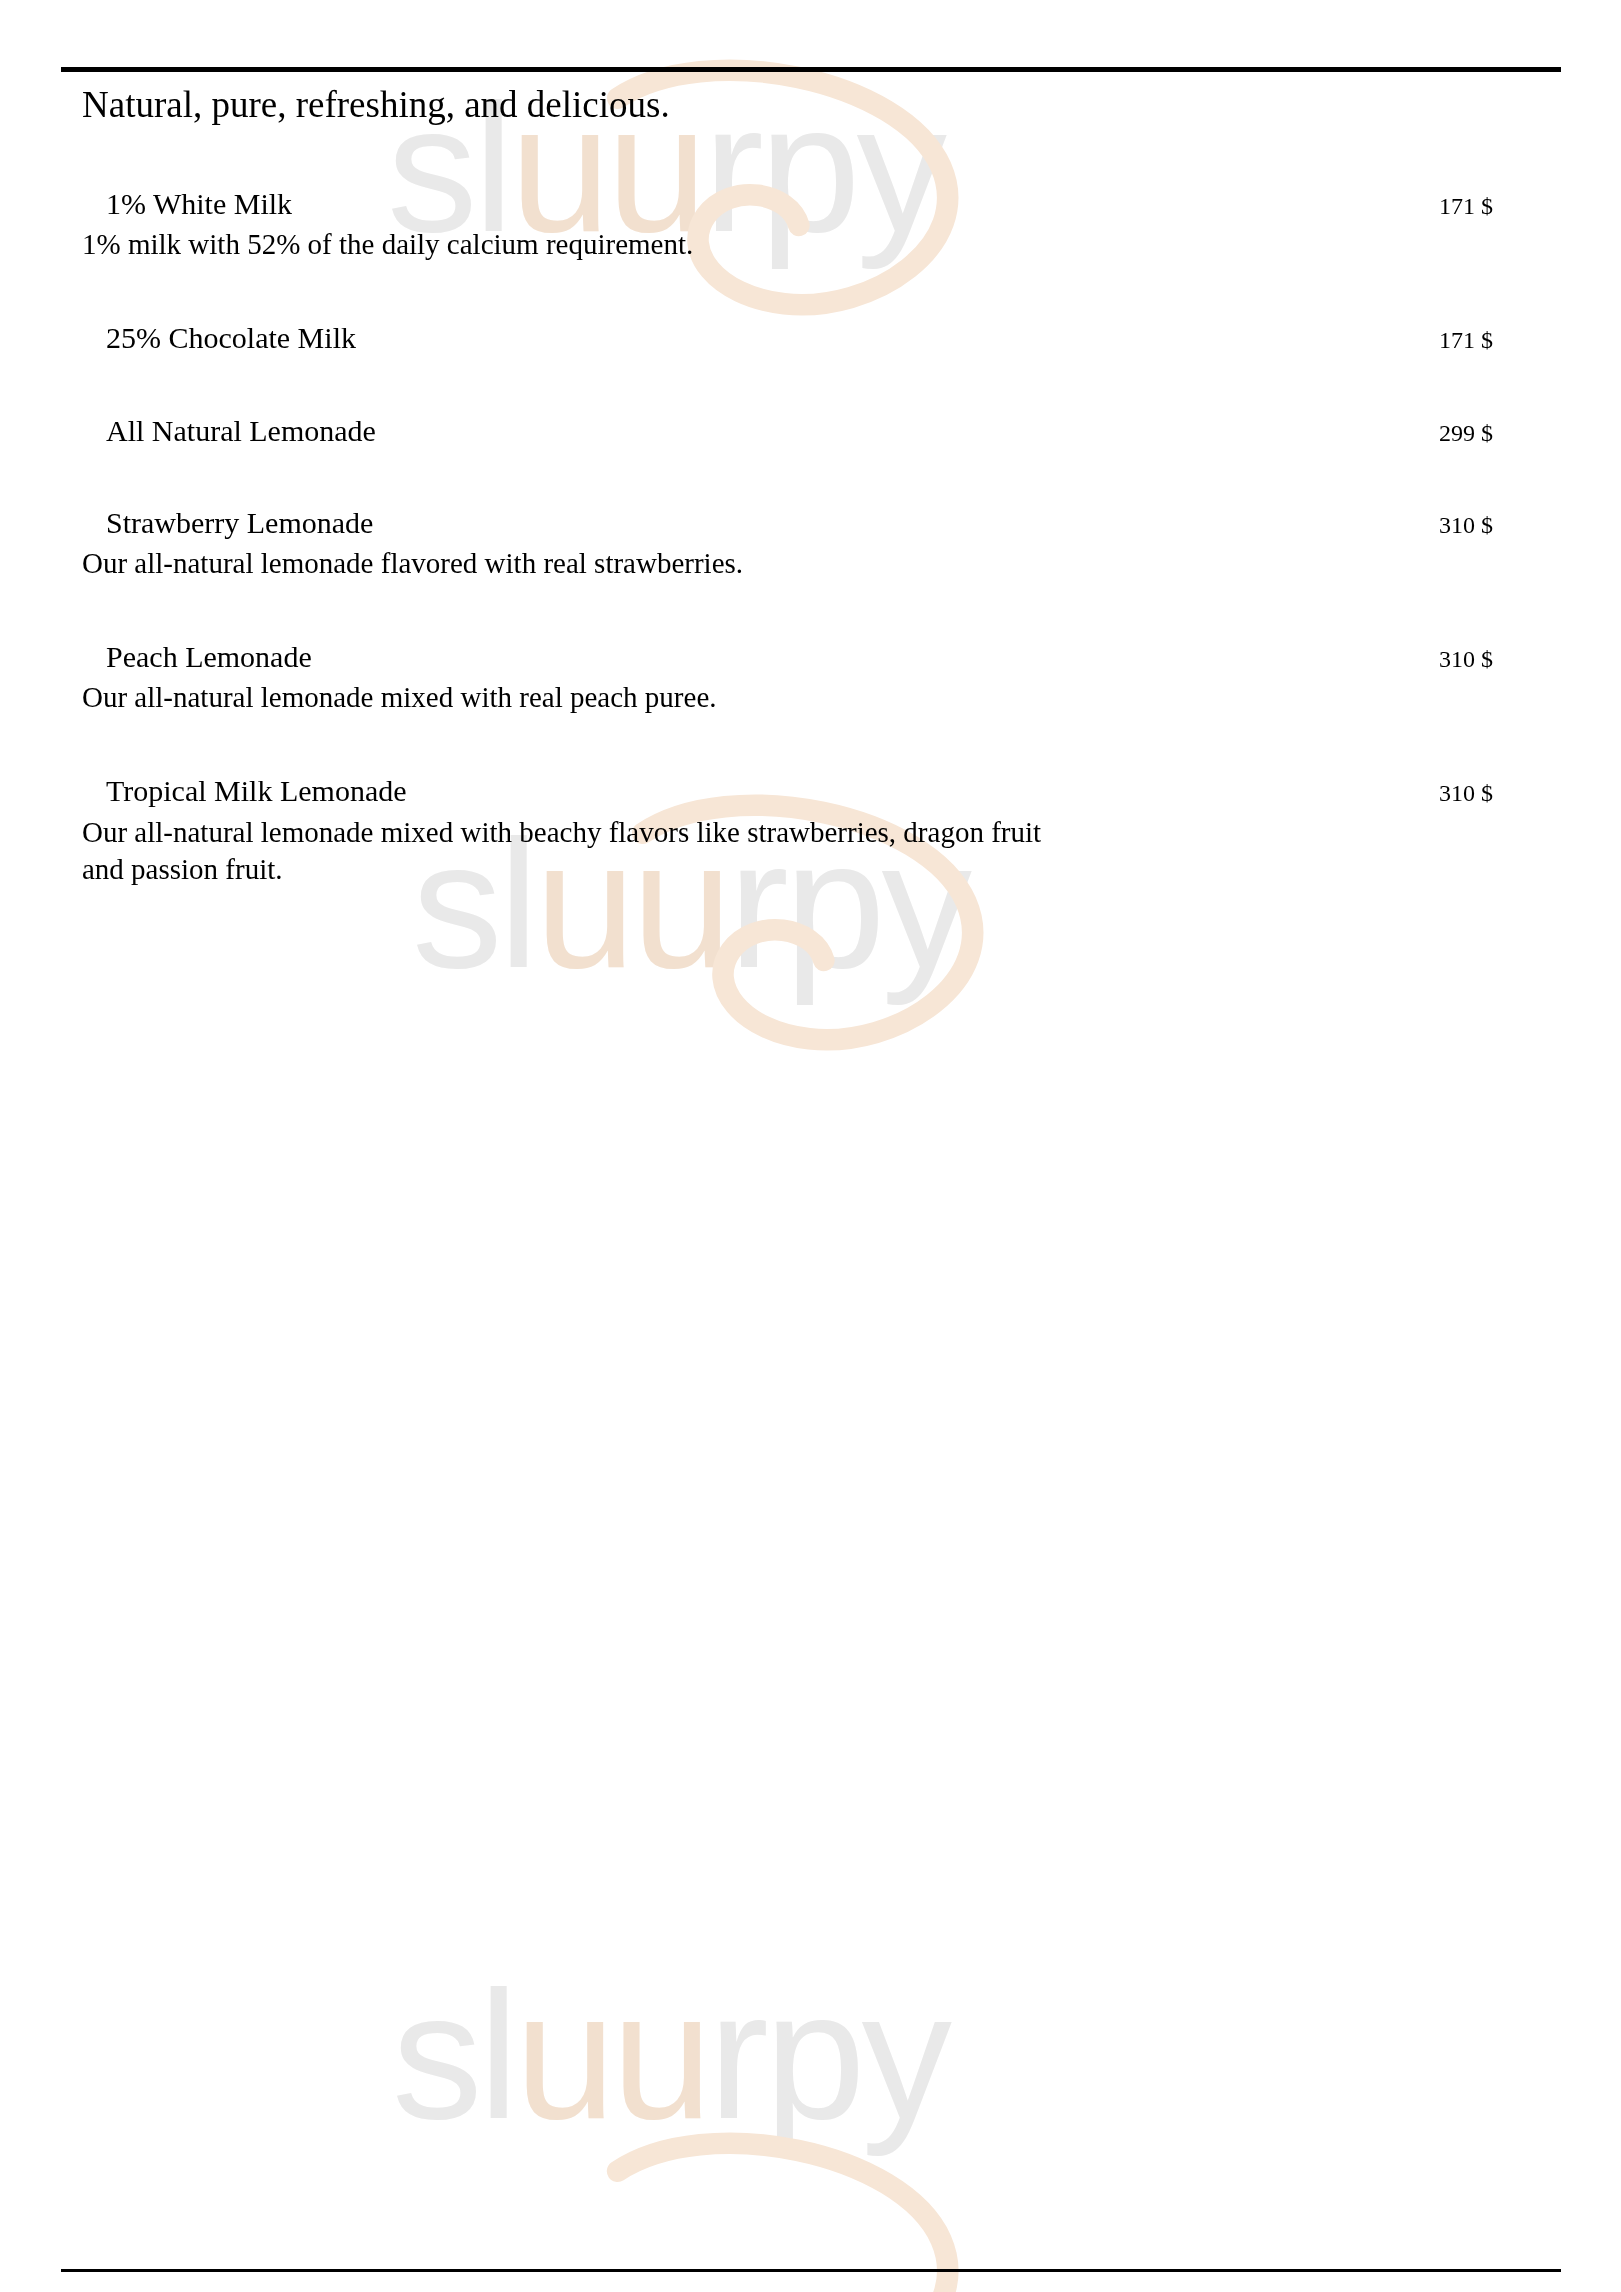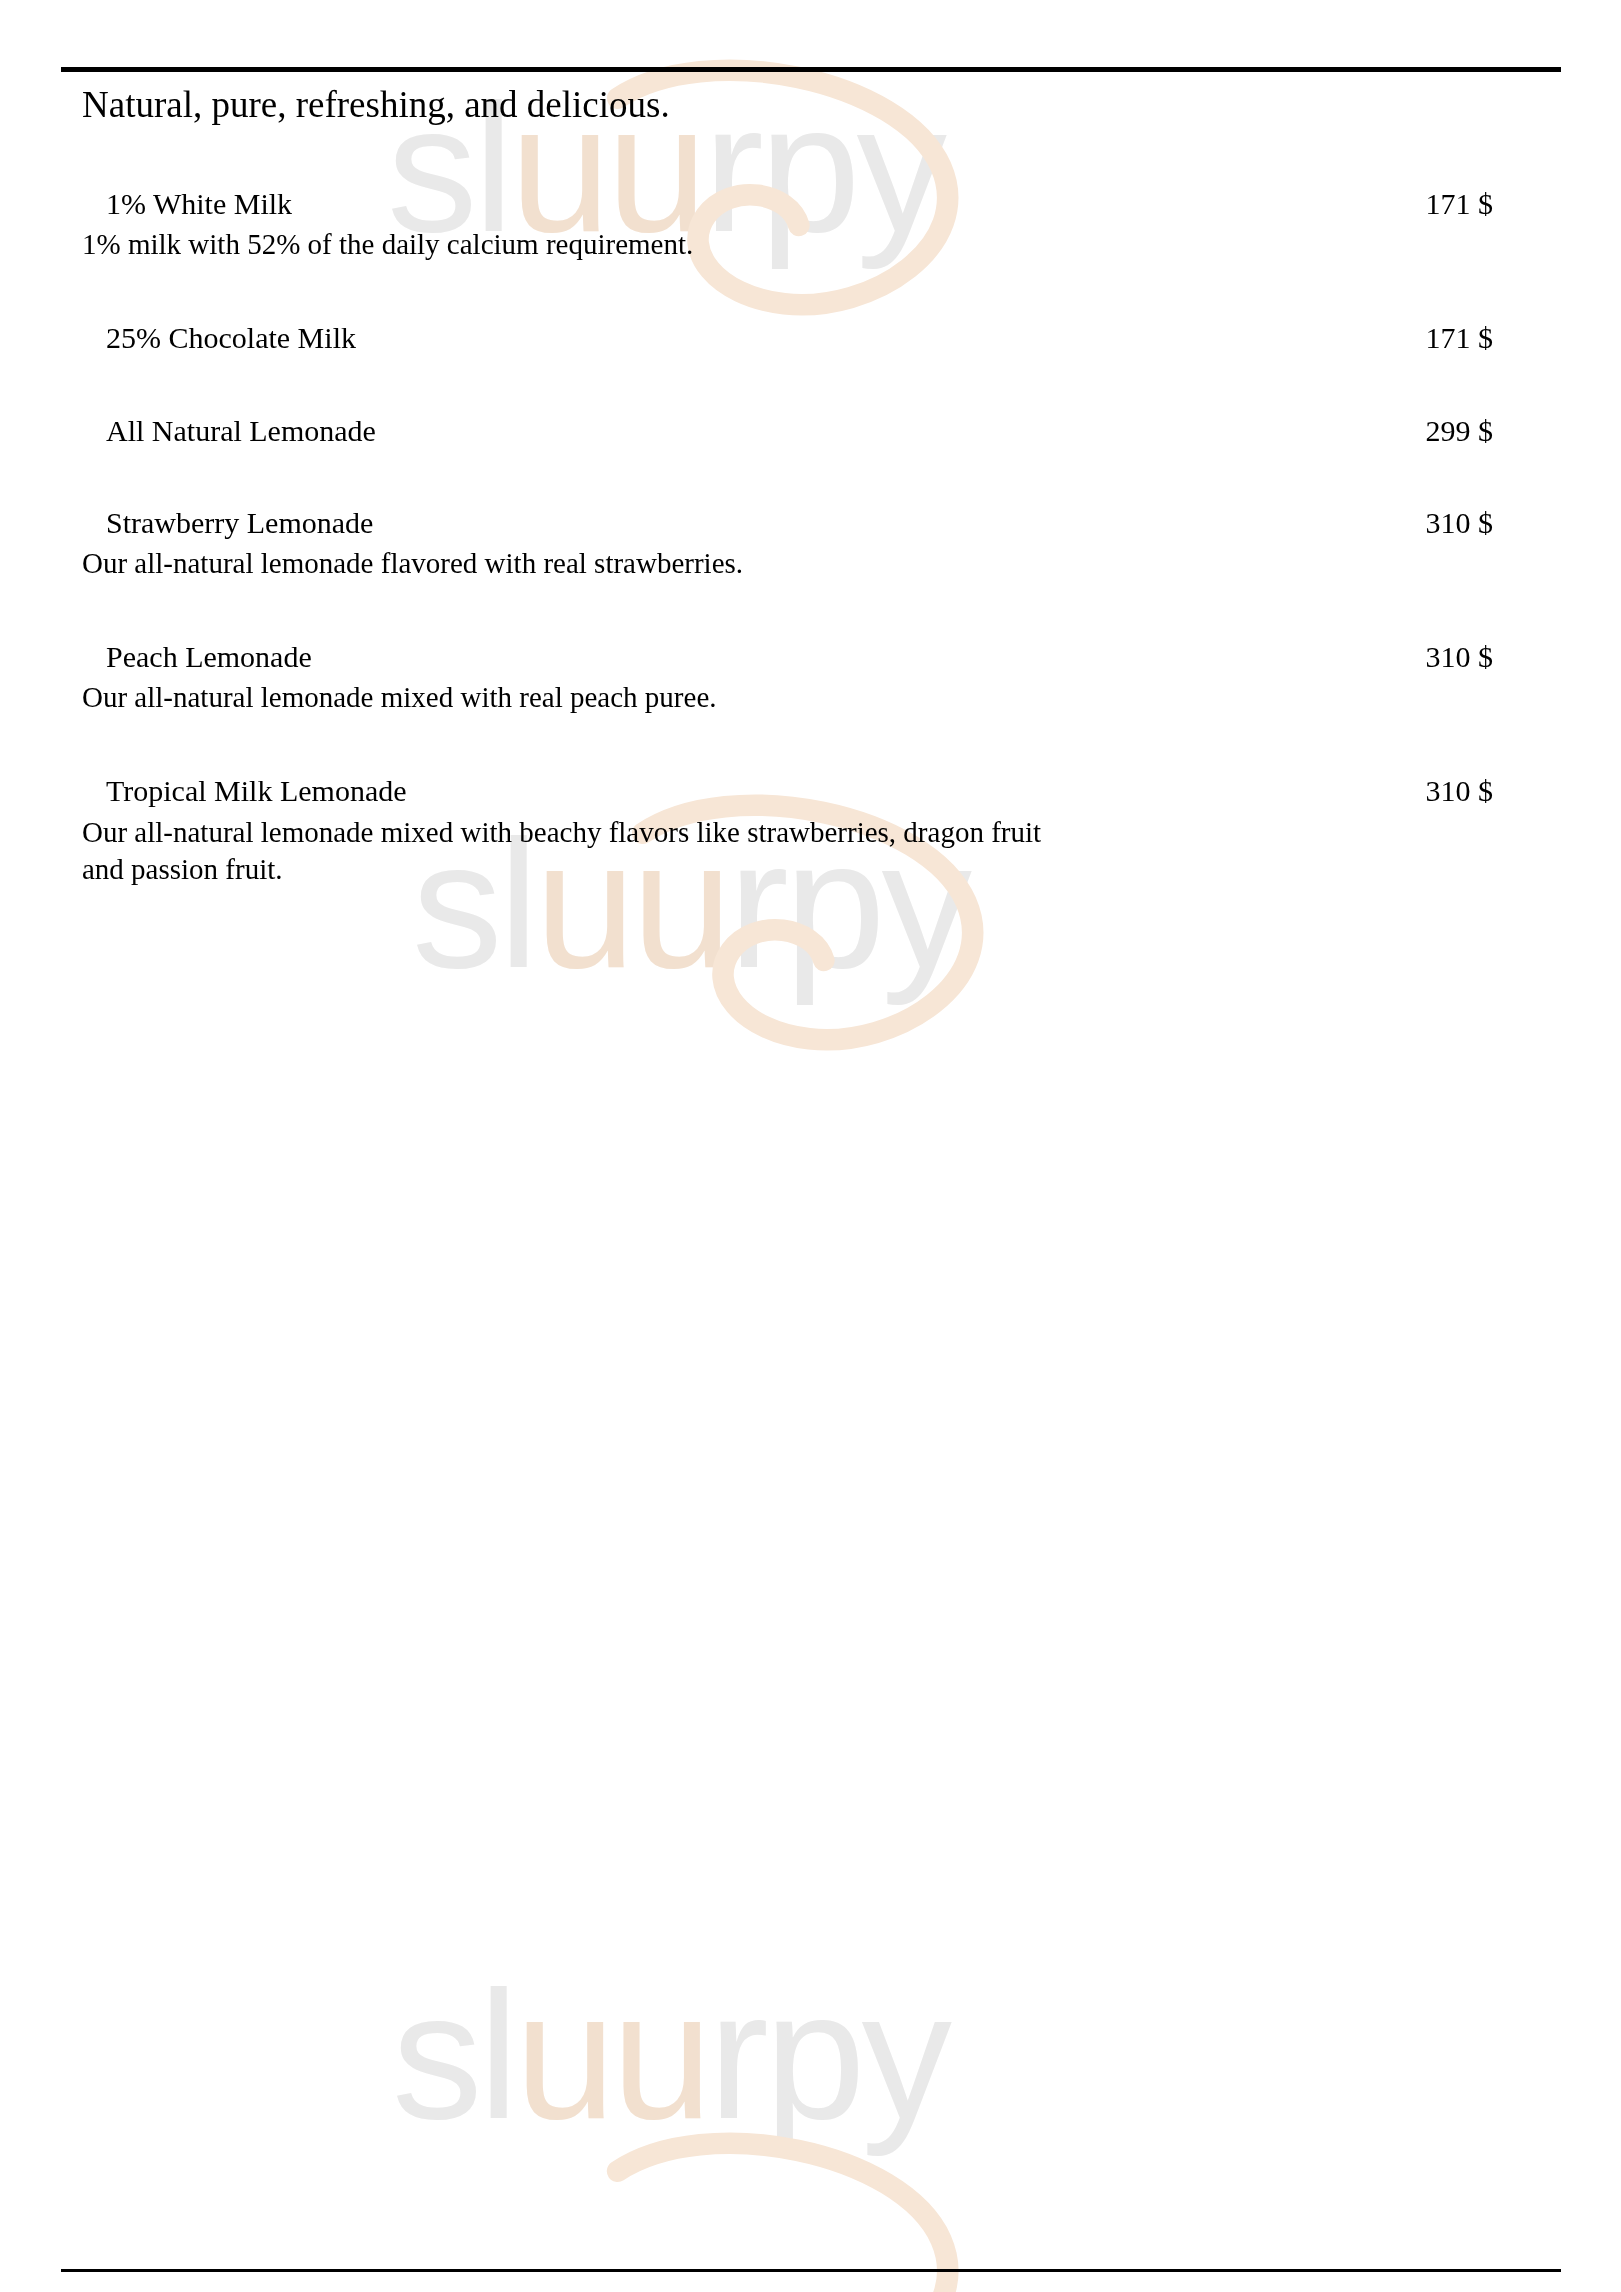--- a/index.html
+++ b/index.html
@@ -100,21 +100,21 @@
     display: flex;
     align-items: baseline;
     justify-content: space-between;
   }
   .item-name {
     font-size: 30px;
     line-height: 1.25;
     margin-left: 24px;
   }
   .item-price {
-    font-size: 30px;
+    font-size: 24px;
     line-height: 1.25;
     text-align: right;
     white-space: nowrap;
     padding-left: 29px;
   }
   .item-desc {
     font-size: 29px;
     line-height: 1.3;
     margin-top: 3.9px;
     max-width: 990px;

